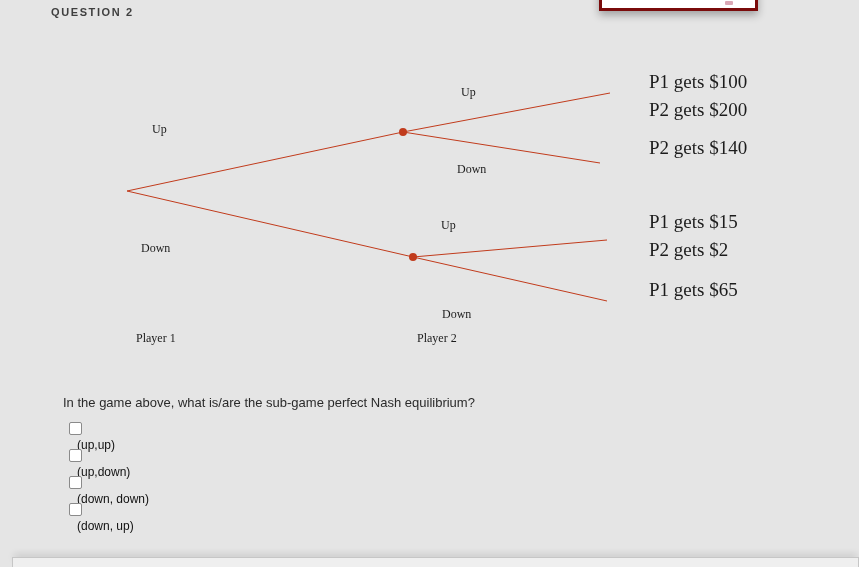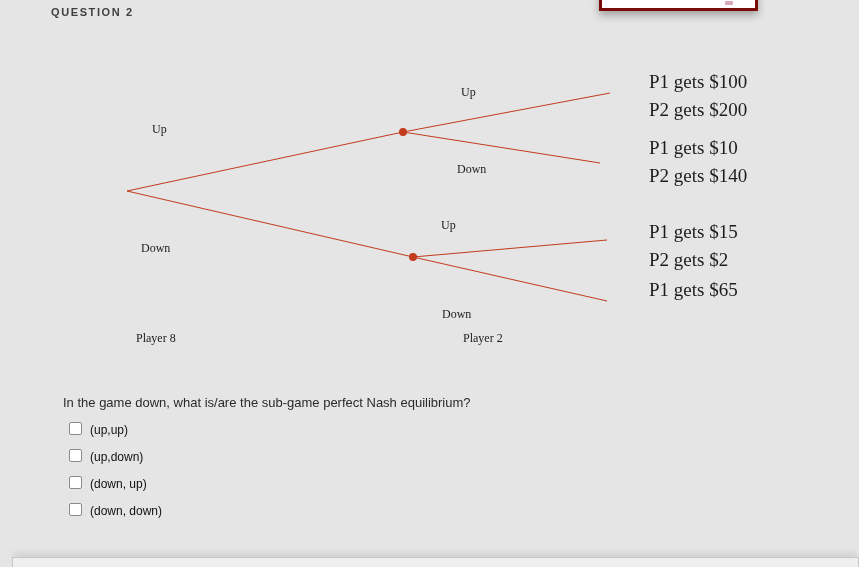--- a/index.html
+++ b/index.html
@@ -47,21 +47,21 @@
   }
   .prompt {
     position: absolute; left: 63px; top: 395px;
     font-size: 13px; color: #2a2a2a;
   }
   .options {
     position: absolute; left: 69px; top: 420px;
   }
   .option-row {
     display: flex; align-items: flex-start;
-    height: 27px; cursor: pointer;
+    height: 27px; cursor: pointer; flex-direction: column;
   }
   .checkbox {
     width: 13px; height: 13px;
     border: 1px solid #8a8a8a; border-radius: 2px;
     background: #fff; margin-top: 2px; flex: none;
   }
   .option-label {
     font-size: 12px; color: #101010;
     margin-left: 8px; padding-top: 3px;
     white-space: nowrap;
@@ -91,60 +91,59 @@
     <line class="tree-line" x1="403" y1="132" x2="610" y2="93"></line>
     <line class="tree-line" x1="403" y1="132" x2="600" y2="163"></line>
     <line class="tree-line" x1="413" y1="257" x2="607" y2="240"></line>
     <line class="tree-line" x1="413" y1="257" x2="607" y2="301"></line>
     <circle class="tree-node" cx="403" cy="132" r="4"></circle>
     <circle class="tree-node" cx="413" cy="257" r="4"></circle>
   </svg>
 
   <div class="tree-label" style="left:152px; top:118px;">Up</div>
   <div class="tree-label" style="left:141px; top:237px;">Down</div>
-  <div class="tree-label" style="left:136px; top:327px;">Player 8</div>
+  <div class="tree-label" style="left:136px; top:327px;">Player 1</div>
 
   <div class="tree-label" style="left:461px; top:81px;">Up</div>
   <div class="tree-label" style="left:457px; top:158px;">Down</div>
   <div class="tree-label" style="left:441px; top:214px;">Up</div>
   <div class="tree-label" style="left:442px; top:303px;">Down</div>
-  <div class="tree-label" style="left:463px; top:327px;">Player 2</div>
+  <div class="tree-label" style="left:417px; top:327px;">Player 2</div>
 
   <div class="payoff-group" style="top:68px;">
     <div>P1 gets $100</div>
     <div>P2 gets $200</div>
   </div>
   <div class="payoff-group" style="top:134px;">
-    <div>P1 gets $10</div>
     <div>P2 gets $140</div>
   </div>
-  <div class="payoff-group" style="top:218px;">
+  <div class="payoff-group" style="top:208px;">
     <div>P1 gets $15</div>
     <div>P2 gets $2</div>
   </div>
   <div class="payoff-group" style="top:276px;text-align:right;">
     <div>P1 gets $65</div>
   </div>
 
-  <div class="prompt">In the game down, what is/are the sub-game perfect Nash equilibrium?</div>
+  <div class="prompt">In the game above, what is/are the sub-game perfect Nash equilibrium?</div>
 
   <div class="options">
     <div class="option-row">
       <span class="checkbox"></span>
       <span class="option-label">(up,up)</span>
     </div>
     <div class="option-row">
       <span class="checkbox"></span>
       <span class="option-label">(up,down)</span>
     </div>
     <div class="option-row">
       <span class="checkbox"></span>
-      <span class="option-label">(down, up)</span>
+      <span class="option-label">(down, down)</span>
     </div>
     <div class="option-row">
       <span class="checkbox"></span>
-      <span class="option-label">(down, down)</span>
+      <span class="option-label">(down, up)</span>
     </div>
   </div>
 
   <div class="bottom-bar"></div>
 
 </div>
 
 </body></html>

